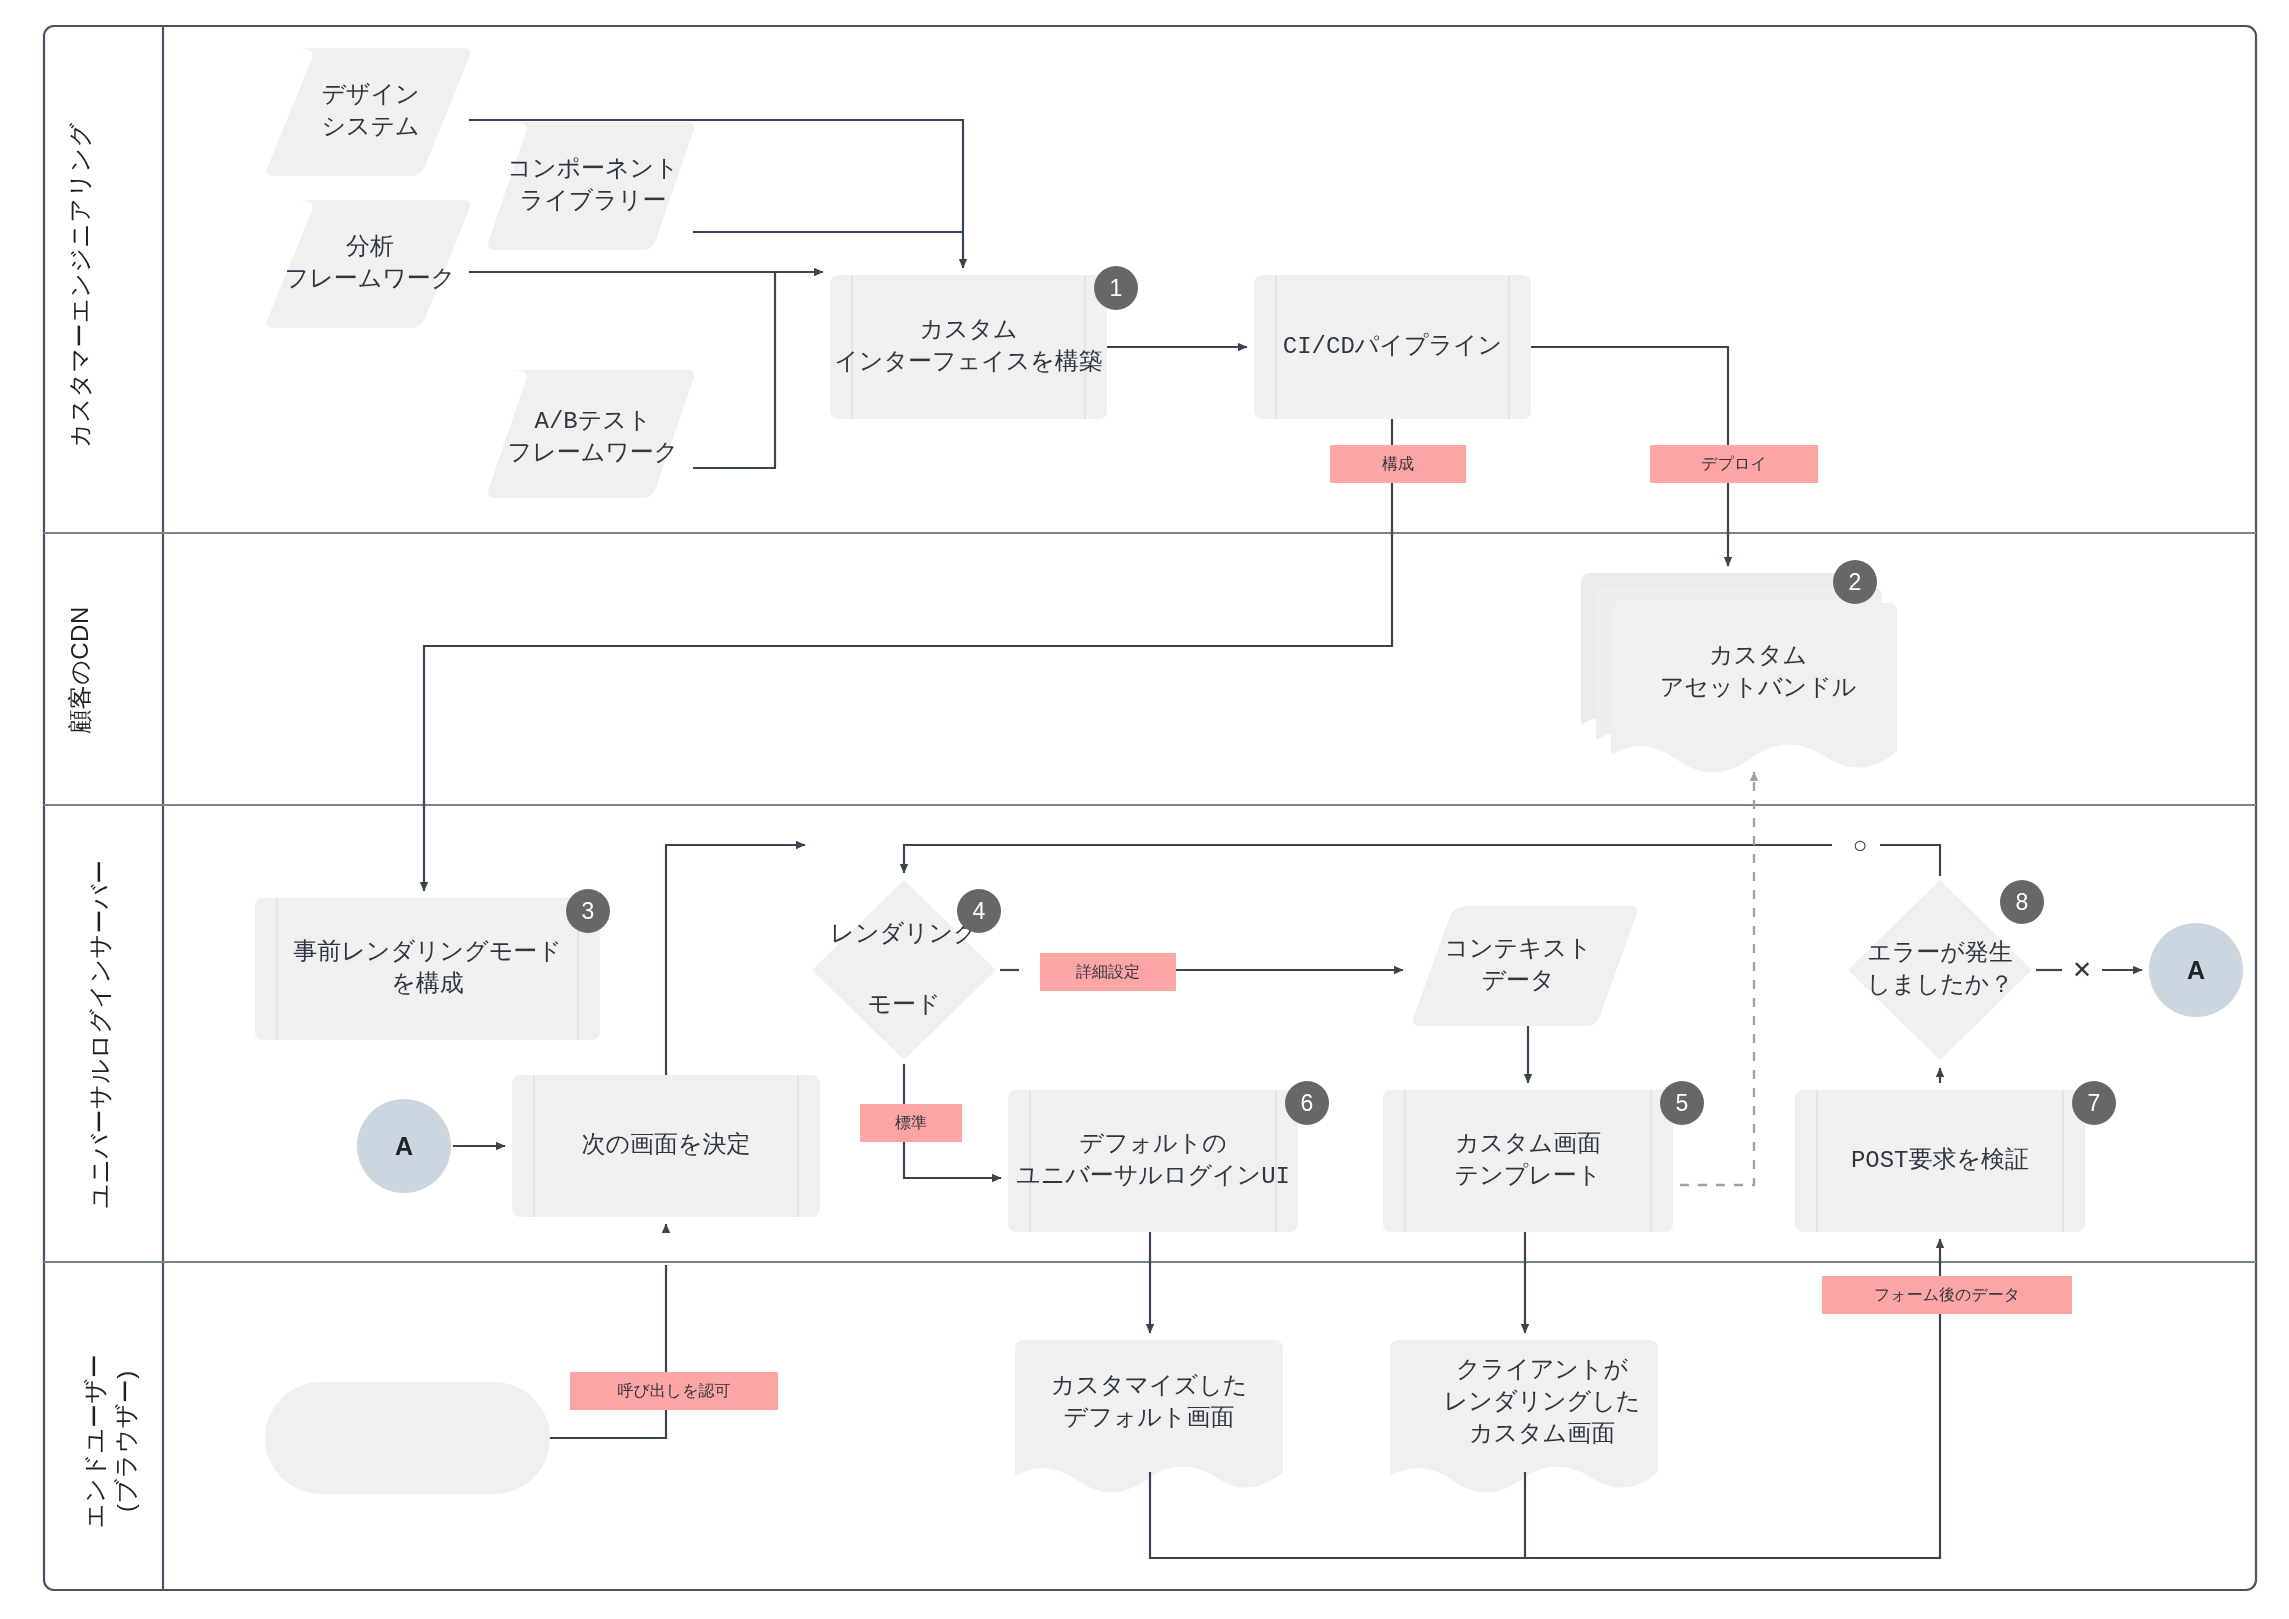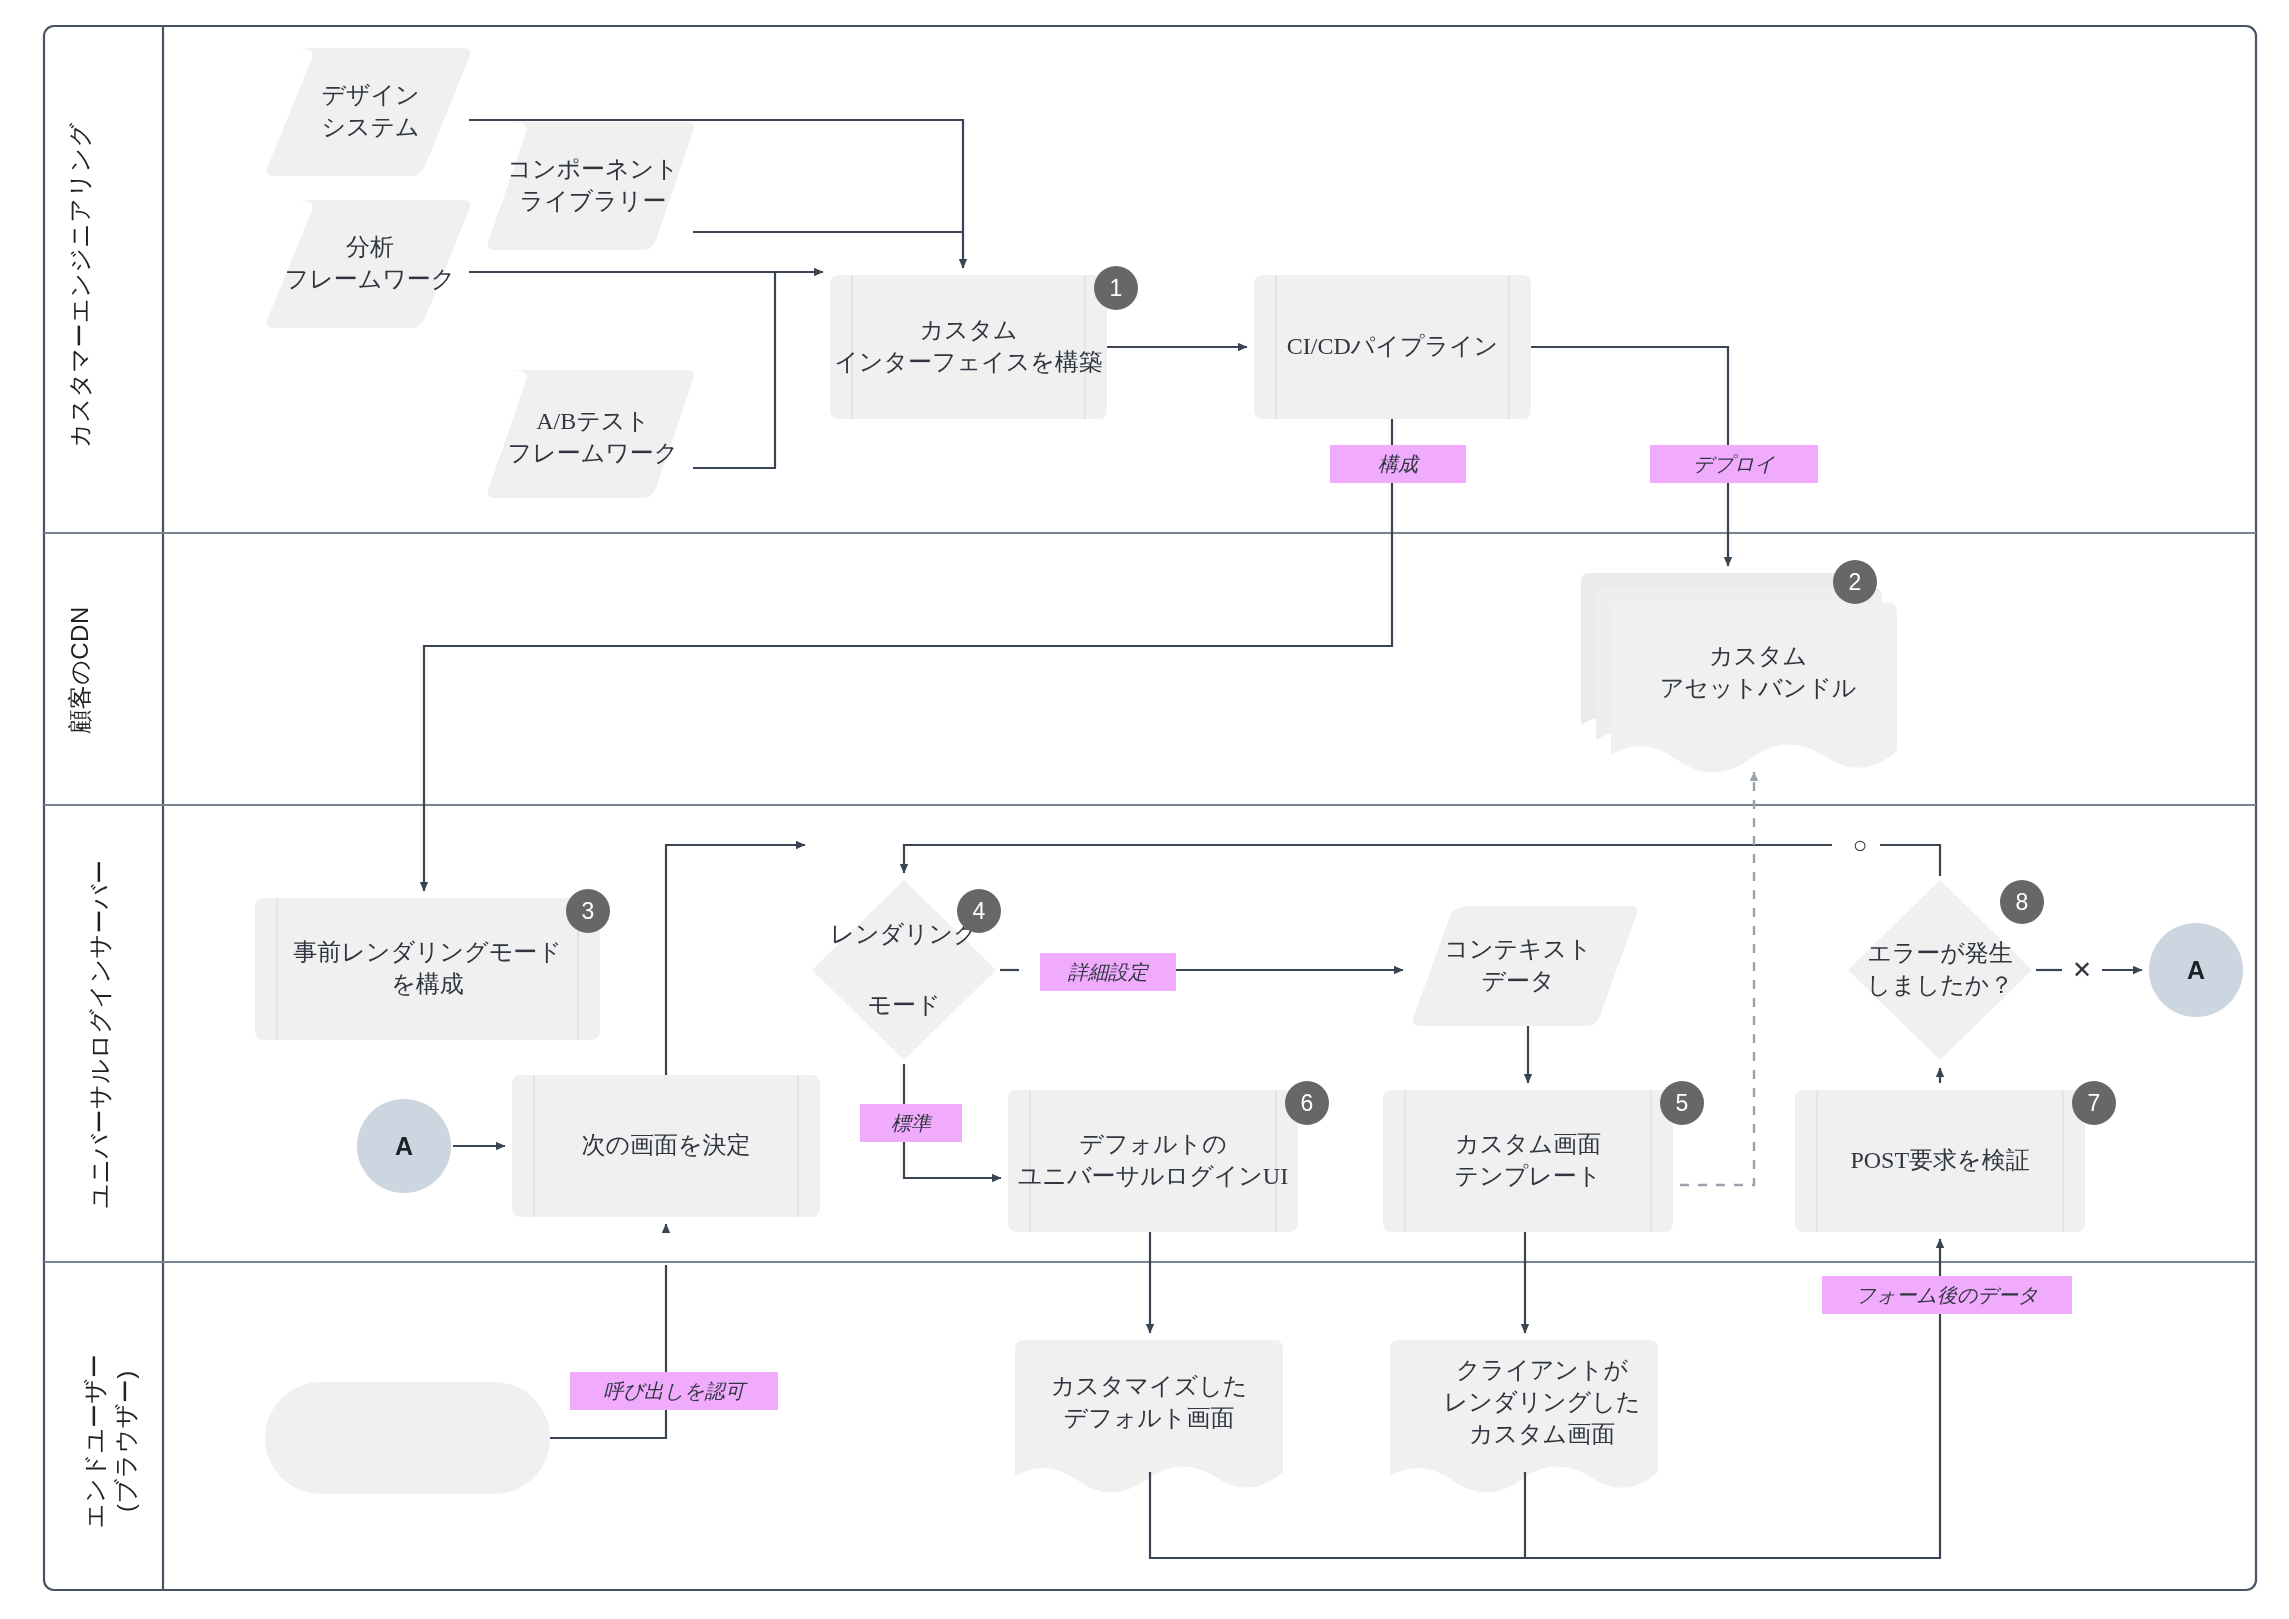--- a/index.html
+++ b/index.html
@@ -1,24 +1,24 @@
 <!DOCTYPE html>
 <html><head>
 <meta charset="utf-8">
 <style>
   html,body{margin:0;padding:0;background:#ffffff;}
   body{font-family:"Liberation Sans","DejaVu Sans",sans-serif;}
   #stage{position:relative;width:2289px;height:1619px;background:#fff;overflow:hidden;}
   svg#canvas{position:absolute;left:0;top:0;width:2289px;height:1619px;}
   .node-text{position:absolute;display:flex;align-items:center;justify-content:center;
              text-align:center;color:#2f3640;font-size:24px;line-height:1.32;
-             font-family:Liberation Serif, serif;pointer-events:none;}
+             font-family:Liberation Mono, monospace;pointer-events:none;}
   .edge-label{position:absolute;display:flex;align-items:center;justify-content:center;
-              color:#2f3640;font-size:20px;background:#f0abfc;padding:2px 6px;
-              font-family:"Liberation Sans","DejaVu Sans",sans-serif;white-space:nowrap;font-style:italic;}
+              color:#2f3640;font-size:16px;background:#fca5a5;padding:2px 6px;
+              font-family:"Liberation Sans","DejaVu Sans",sans-serif;white-space:nowrap;}
   .lane-label{position:absolute;display:flex;align-items:center;justify-content:center;
               color:#1d2126;font-size:24px;letter-spacing:.5px;
               font-family:"Liberation Sans","DejaVu Sans",sans-serif;
               transform-origin:center center;white-space:nowrap;}
   .badge{position:absolute;width:44px;height:44px;border-radius:50%;background:#676767;
          color:#fff;font-size:23px;display:flex;align-items:center;justify-content:center;
          font-family:"Liberation Sans","DejaVu Sans",sans-serif;}
   .conn-letter{position:absolute;display:flex;align-items:center;justify-content:center;
                color:#1d2126;font-size:25px;font-weight:bold;
                font-family:"Liberation Sans","DejaVu Sans",sans-serif;}

